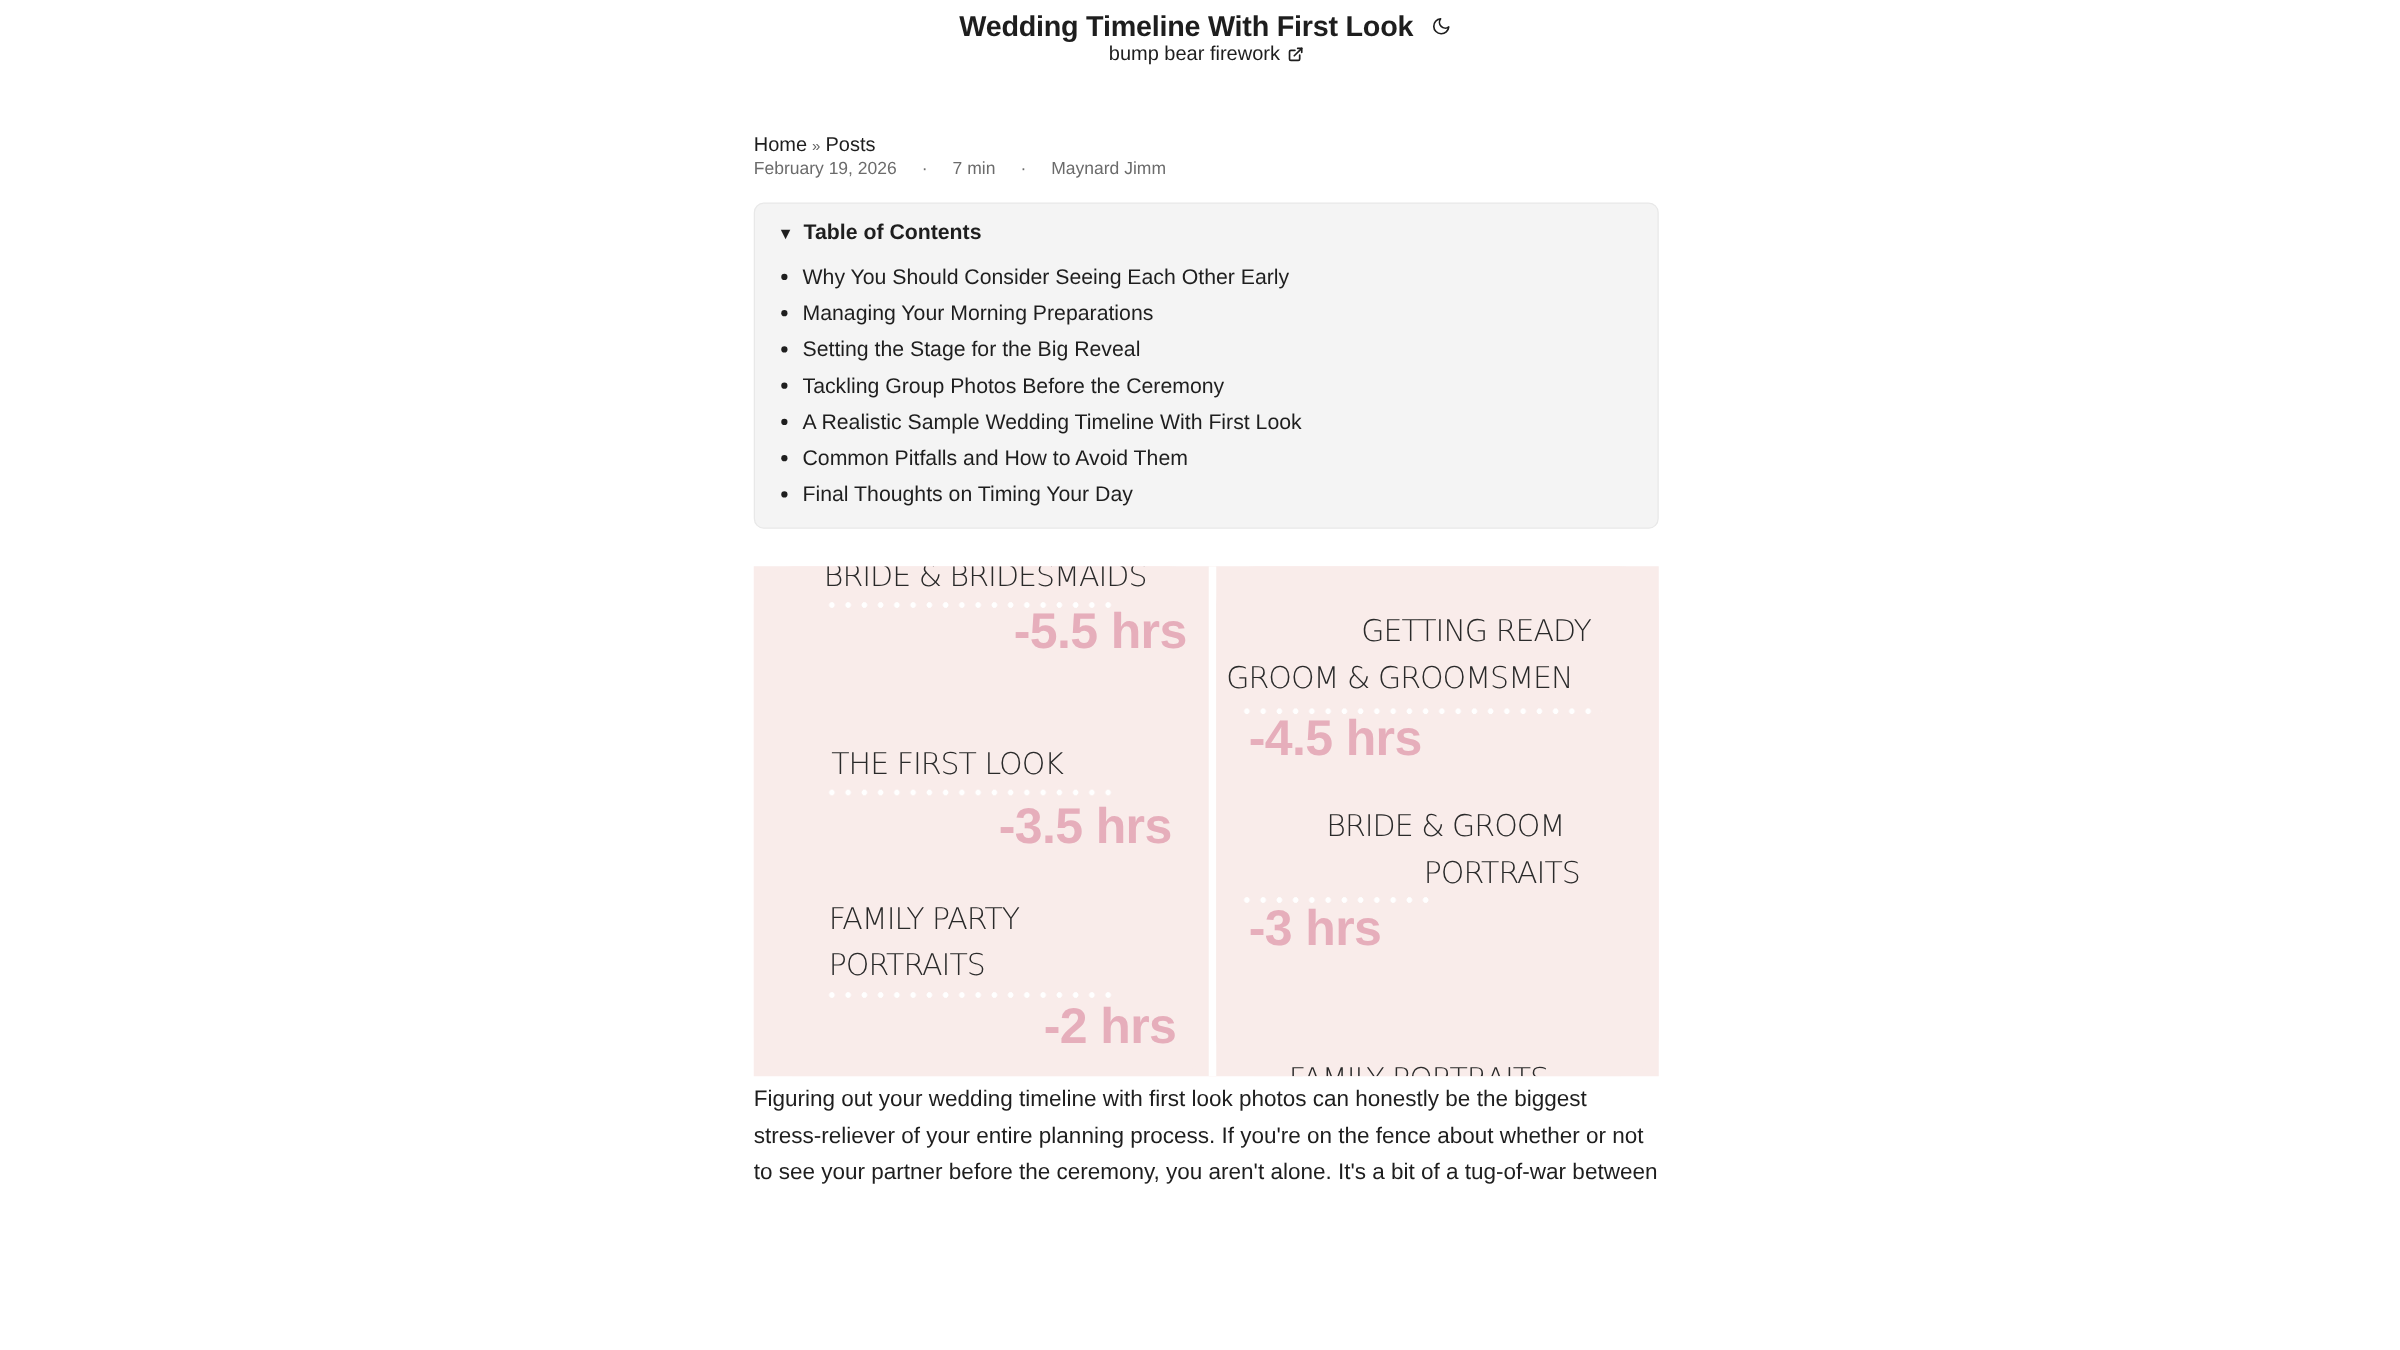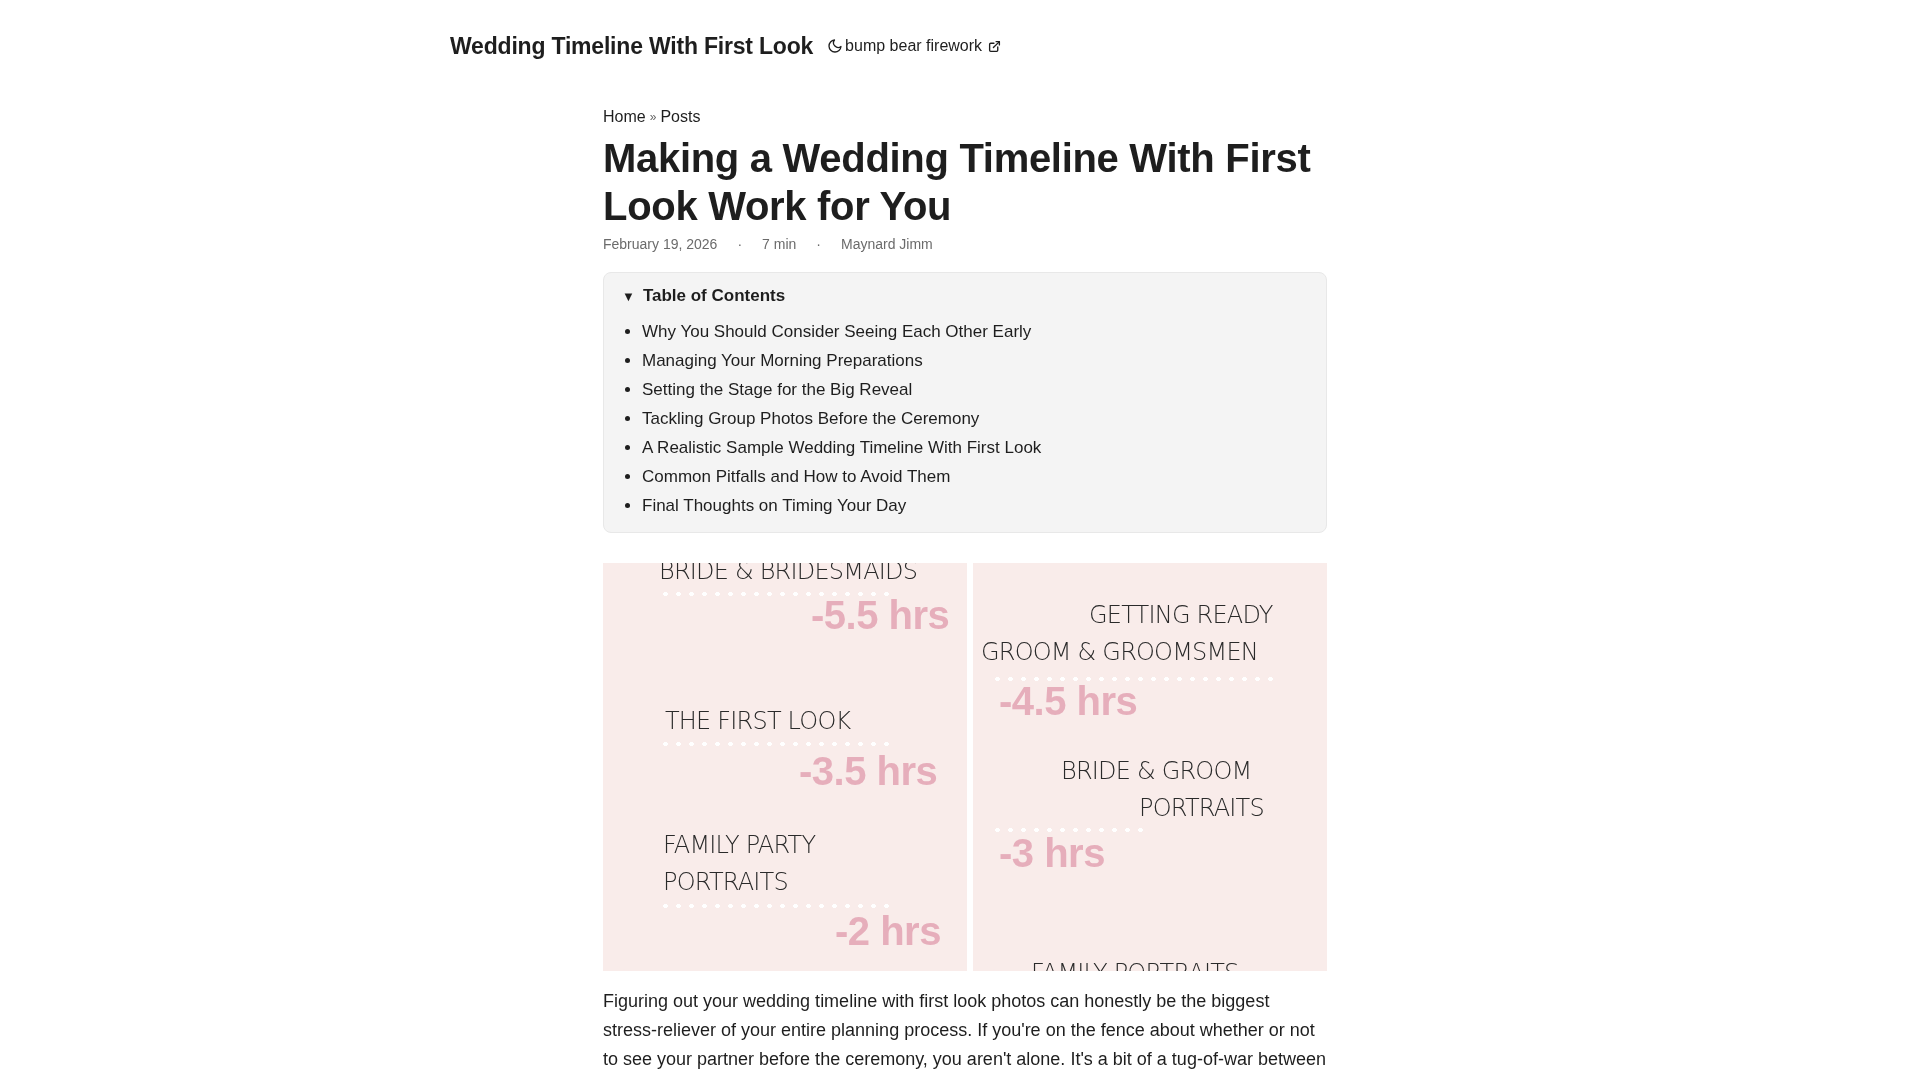--- a/index.html
+++ b/index.html
@@ -1,22 +1,22 @@
 <!DOCTYPE html>
 <html><head>
 <meta charset="utf-8">
 <style>
   html, body { margin: 0; padding: 0; background: #ffffff; }
   body {
     width: 1920px; height: 1080px; overflow: hidden; position: relative;
     font-family: "Liberation Sans", "DejaVu Sans", sans-serif; color: #1e1e1e;
   }
   .header {
-    position: absolute; left: 450px; top: 16px; width: 1030px; height: 60px;
-    display: flex; align-items: center; justify-content: flex-start;
+    position: absolute; left: 450px; top: 0; width: 1030px; height: 60px;
+    display: flex; align-items: center; justify-content: center; flex-direction: column;
   }
   .logo-wrap { display: flex; align-items: center; gap: 12px; }
   .logo { font-size: 23px; font-weight: 700; color: #1e1e1e; text-decoration: none; letter-spacing: -0.2px; }
   .theme-toggle { width: 20px; height: 20px; display: inline-flex; align-items: center; justify-content: center; cursor: pointer; }
   .menu-link { font-size: 16px; color: #1e1e1e; text-decoration: none; display: flex; align-items: center; gap: 6px; }
   .main { position: absolute; left: 603px; top: 108px; width: 724px; }
   .breadcrumbs { font-size: 16px; color: #1e1e1e; display: flex; align-items: center; gap: 4px; }
   .breadcrumbs a { color: #1e1e1e; text-decoration: none; }
   .breadcrumbs .sep { font-size: 12px; color: #666; }
   .post-title { font-size: 40px; font-weight: 700; line-height: 48px; margin: 8px 0 6px 0; color: #1e1e1e; letter-spacing: -0.3px; }
@@ -44,21 +44,21 @@
   }
   .hrs {
     position: absolute; font-family: "Liberation Sans", sans-serif; font-weight: 700; font-size: 40px;
     color: #e6aebb; letter-spacing: -0.5px; white-space: nowrap;
   }
   .dots {
     position: absolute; height: 6px;
     background-image: radial-gradient(circle, #ffffff 2.2px, transparent 2.4px);
     background-size: 13px 6px; background-repeat: repeat-x;
   }
-  .post-content { margin-top: 16px; font-size: 18px; line-height: 29px; color: #1e1e1e; }
+  .post-content { margin-top: 4px; font-size: 18px; line-height: 29px; color: #1e1e1e; }
   .post-content p { margin: 0; }
 </style>
 </head>
 <body>
 
 <header class="header">
   <div class="logo-wrap">
     <a class="logo" href="#">Wedding Timeline With First Look</a>
     <span class="theme-toggle">
       <svg width="16" height="16" viewBox="0 0 24 24" fill="none" stroke="#1e1e1e" stroke-width="2" stroke-linecap="round" stroke-linejoin="round">
@@ -76,21 +76,20 @@
   </a>
 </header>
 
 <main class="main">
   <nav class="breadcrumbs">
     <a href="#">Home</a>
     <span class="sep">»</span>
     <a href="#">Posts</a>
   </nav>
 
-  <h1 class="post-title">Making a Wedding Timeline With First Look Work for You</h1>
 
   <div class="post-meta">
     <span>February 19, 2026</span>
     <span>·</span>
     <span>7 min</span>
     <span>·</span>
     <span>Maynard Jimm</span>
   </div>
 
   <div class="toc">

